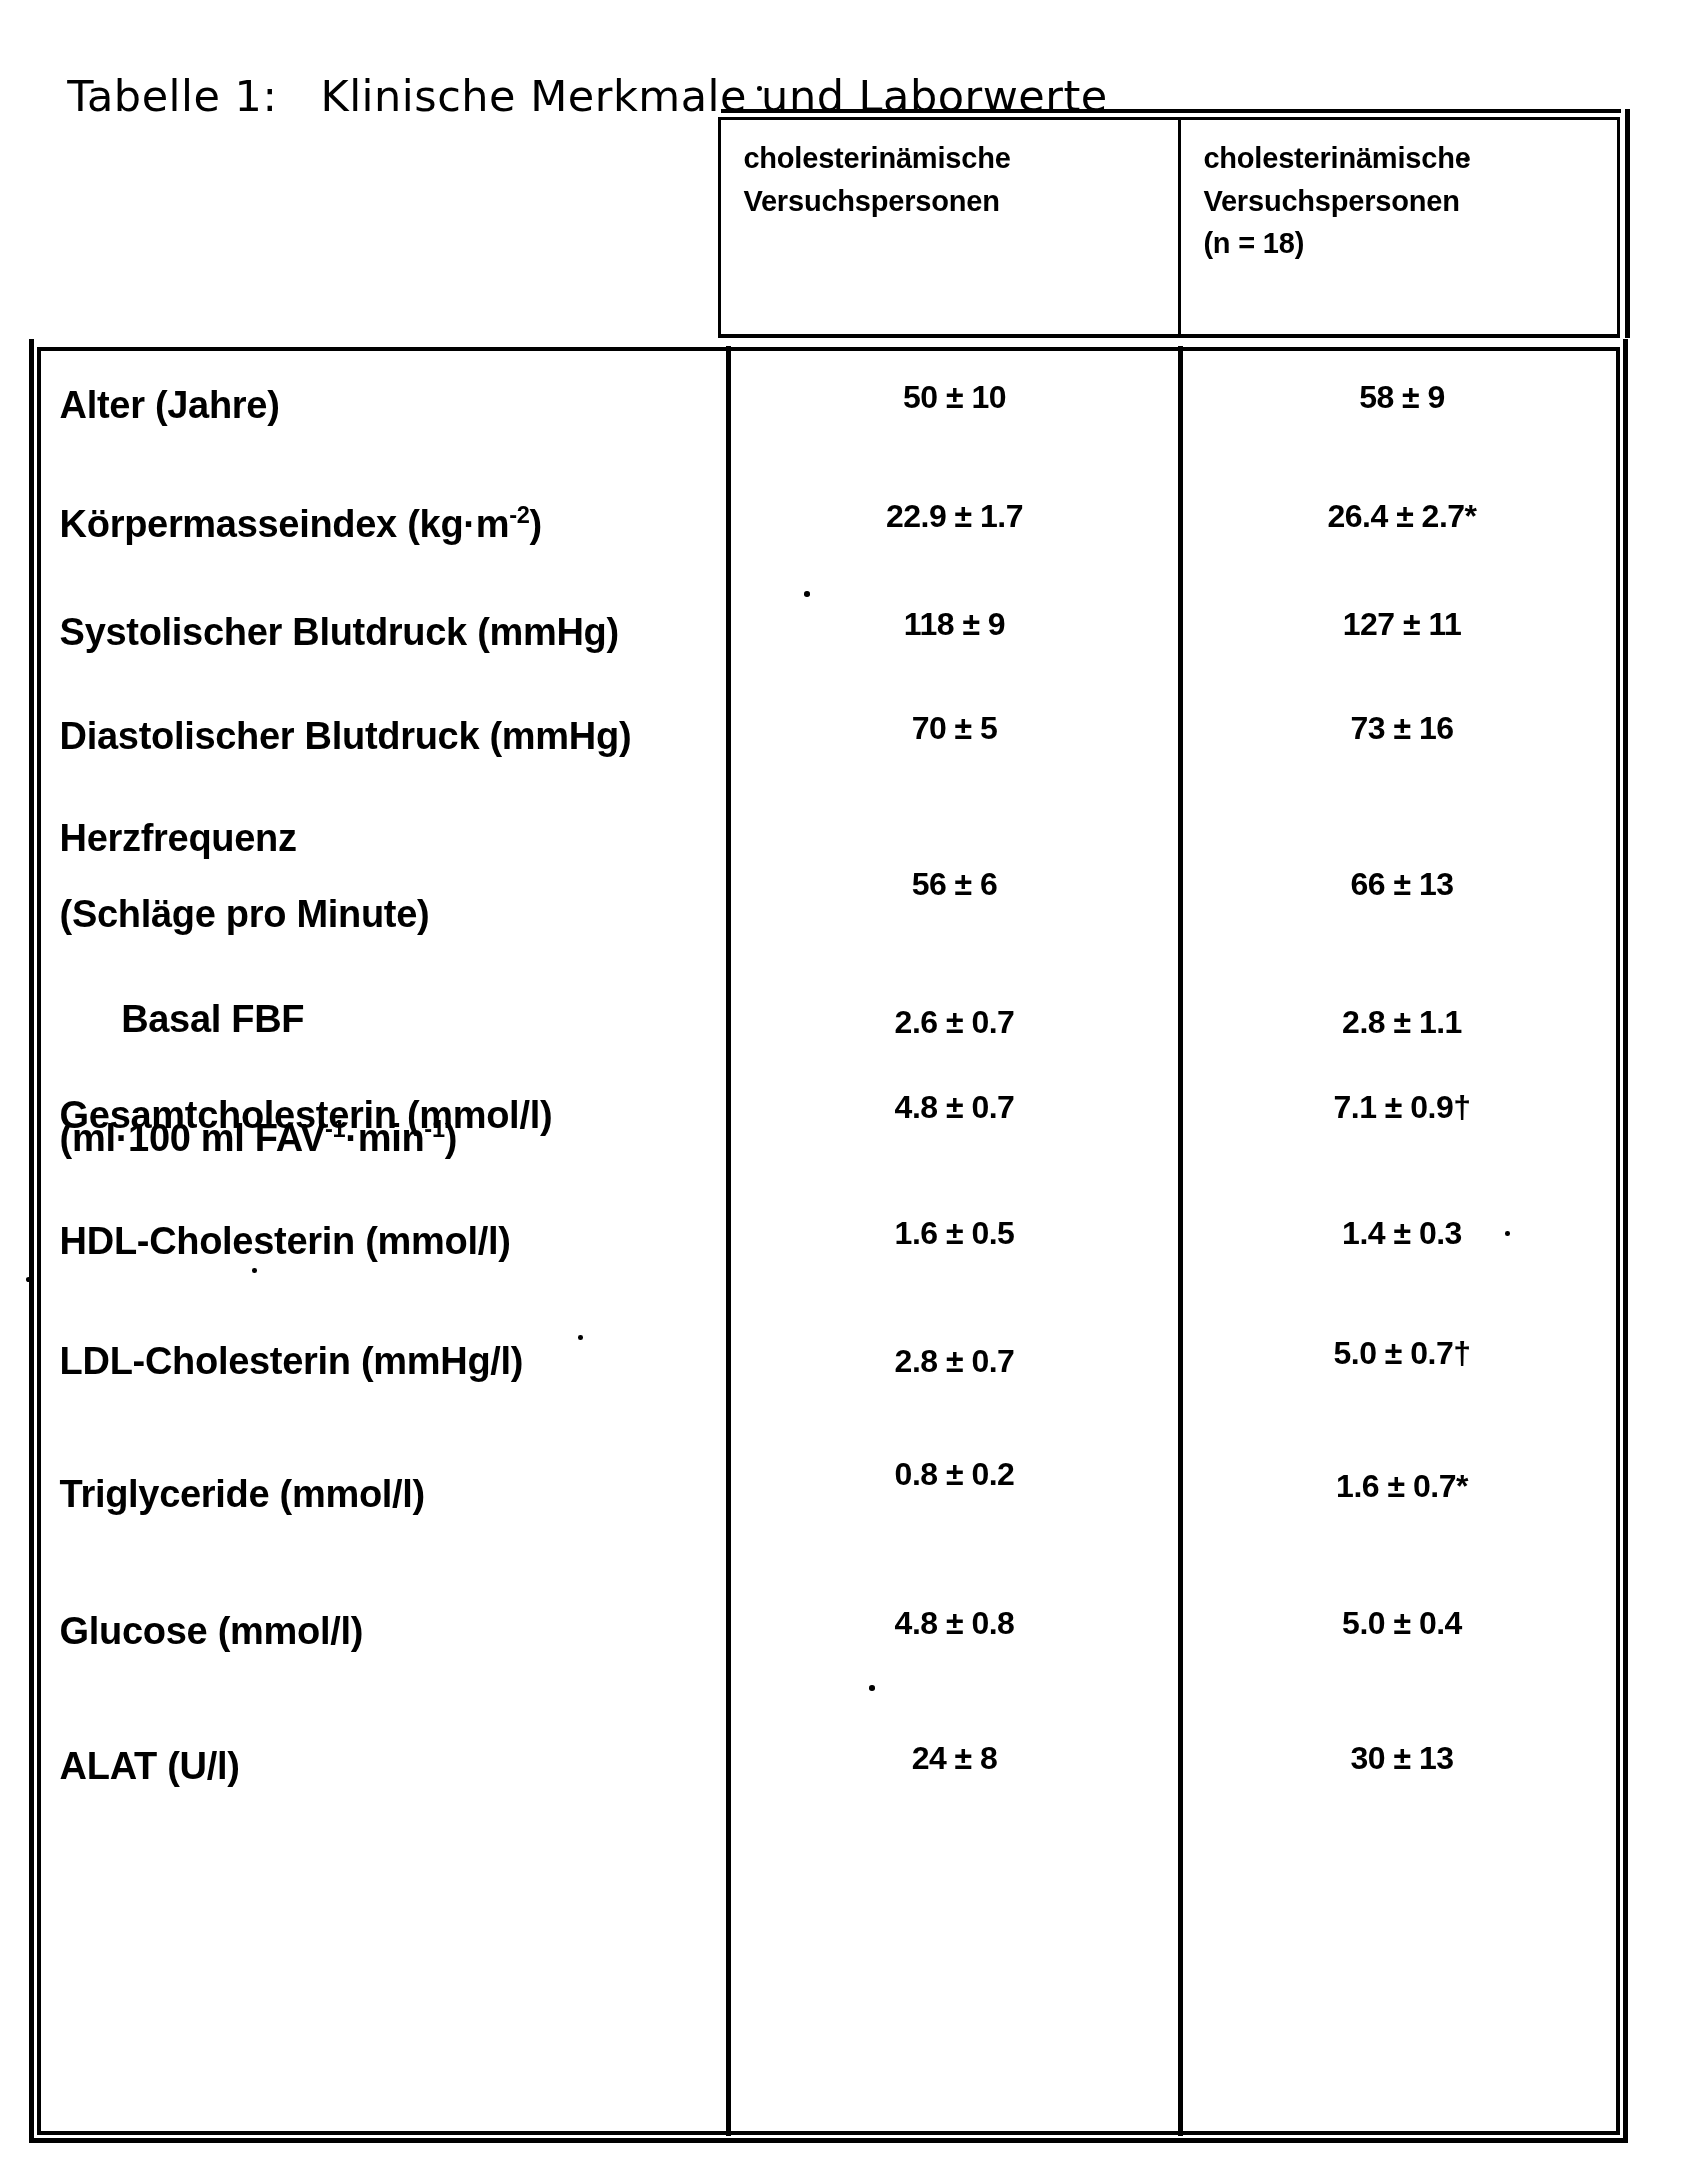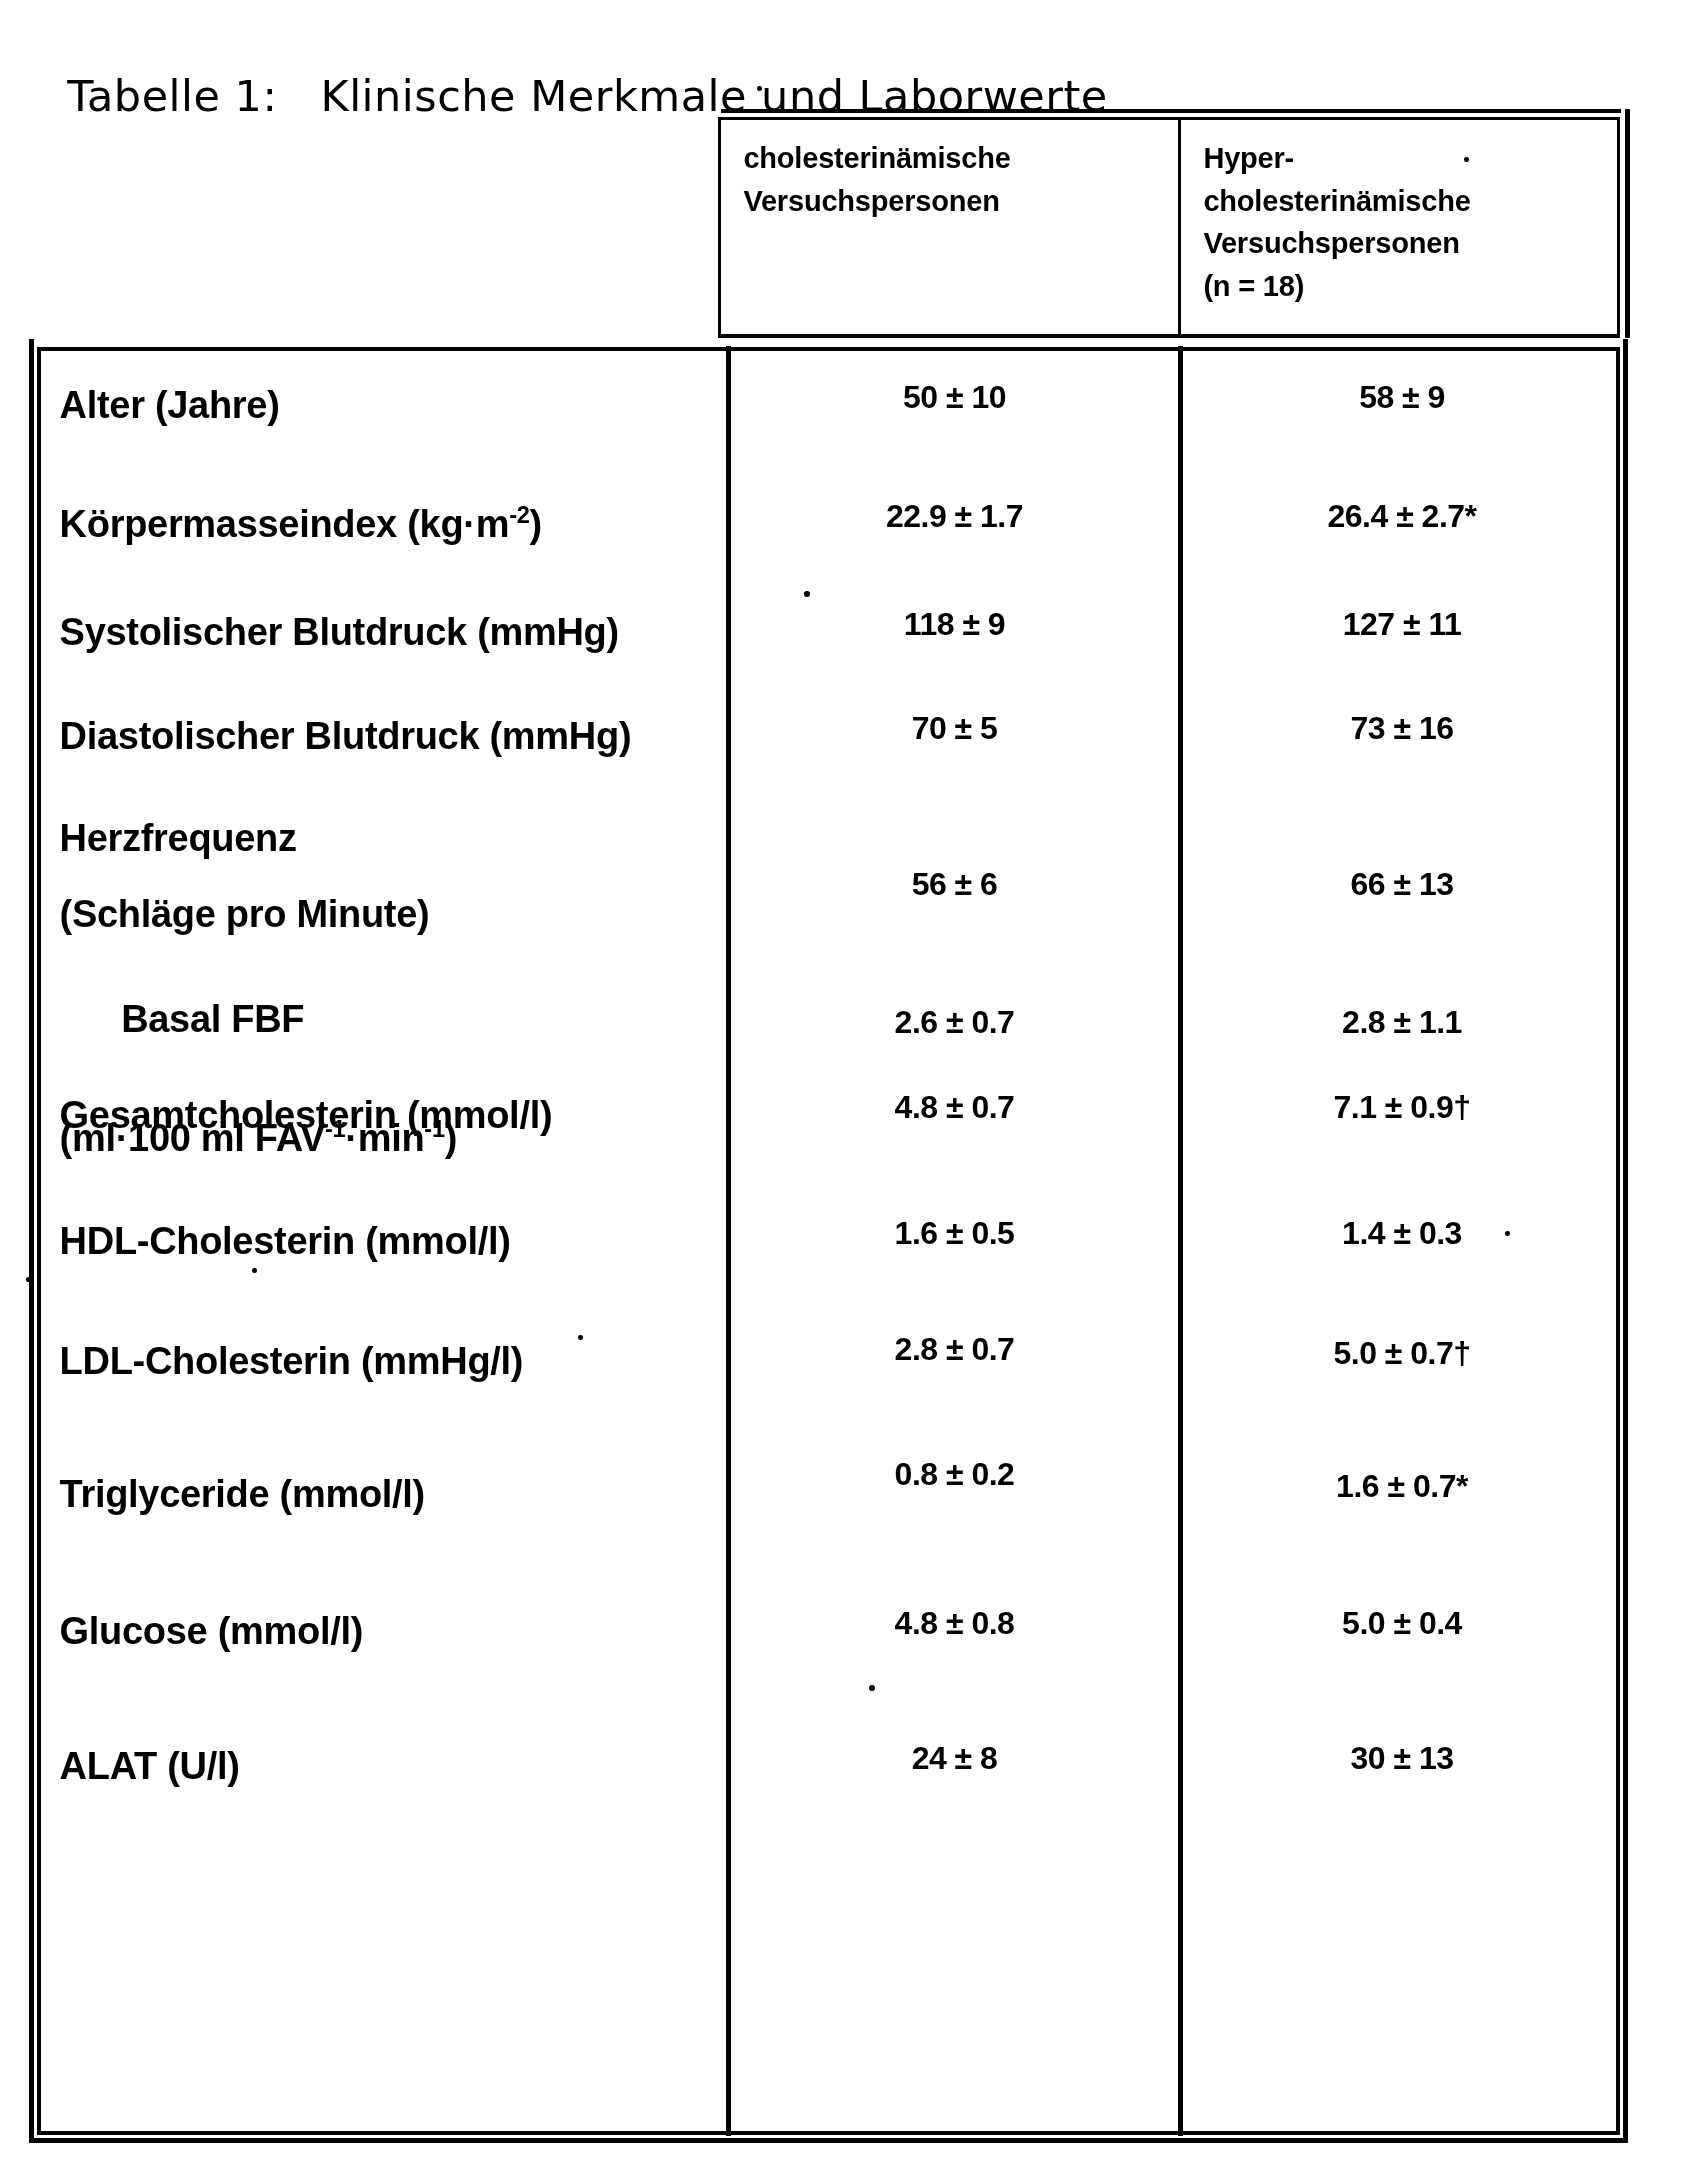--- a/index.html
+++ b/index.html
@@ -167,21 +167,20 @@
 </div>
 
 <div id="header-box">
 
   <div class="header-cell" id="header-cell-normo">
     <span class="hline">cholesterinämische</span>
     <span class="hline">Versuchspersonen</span>
   </div>
 
   <div class="header-cell" id="header-cell-hyper">
-    <span class="hline">Hyper-</span>
     <span class="hline">cholesterinämische</span>
     <span class="hline">Versuchspersonen</span>
     <span class="hline">(n = 18)</span>
   </div>
 
 </div>
 
 <div id="body-box">
   <div class="outer-l"></div>
   <div class="outer-r"></div>
@@ -236,21 +235,21 @@
   </div>
 
   <div class="row" style="top:836px">
     <div class="row-label" style="top:33px">HDL-Cholesterin (mmol/l)</div>
     <div class="val val-a" style="top:28px">1.6 ± 0.5</div>
     <div class="val val-b" style="top:28px">1.4 ± 0.3</div>
   </div>
 
   <div class="row" style="top:956px">
     <div class="row-label" style="top:33px">LDL-Cholesterin (mmHg/l)</div>
-    <div class="val val-a" style="top:24px">2.8 ± 0.7</div>
+    <div class="val val-a" style="top:36px">2.8 ± 0.7</div>
     <div class="val val-b" style="top:28px">5.0 ± 0.7†</div>
   </div>
 
   <div class="row" style="top:1089px">
     <div class="row-label" style="top:33px">Triglyceride (mmol/l)</div>
     <div class="val val-a" style="top:16px">0.8 ± 0.2</div>
     <div class="val val-b" style="top:28px">1.6 ± 0.7*</div>
   </div>
 
   <div class="row" style="top:1226px">

